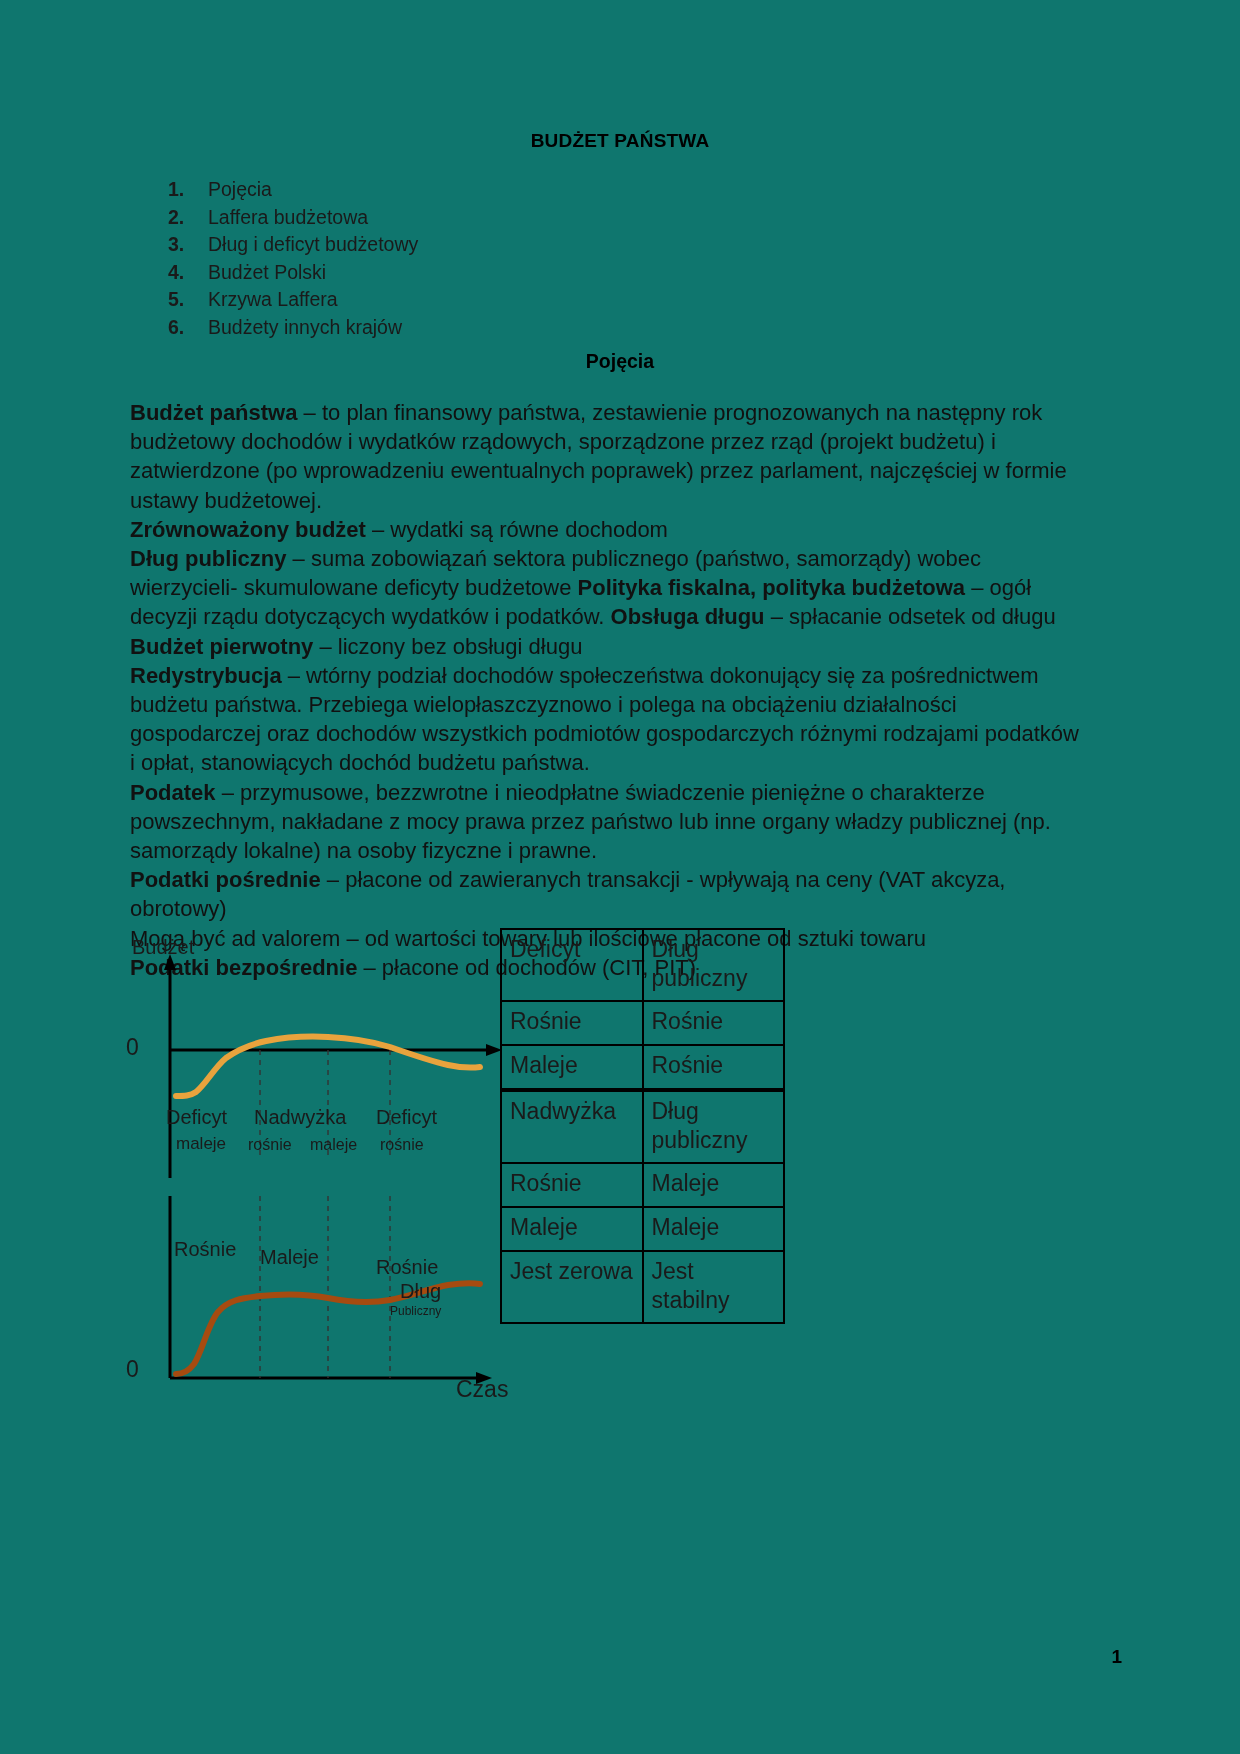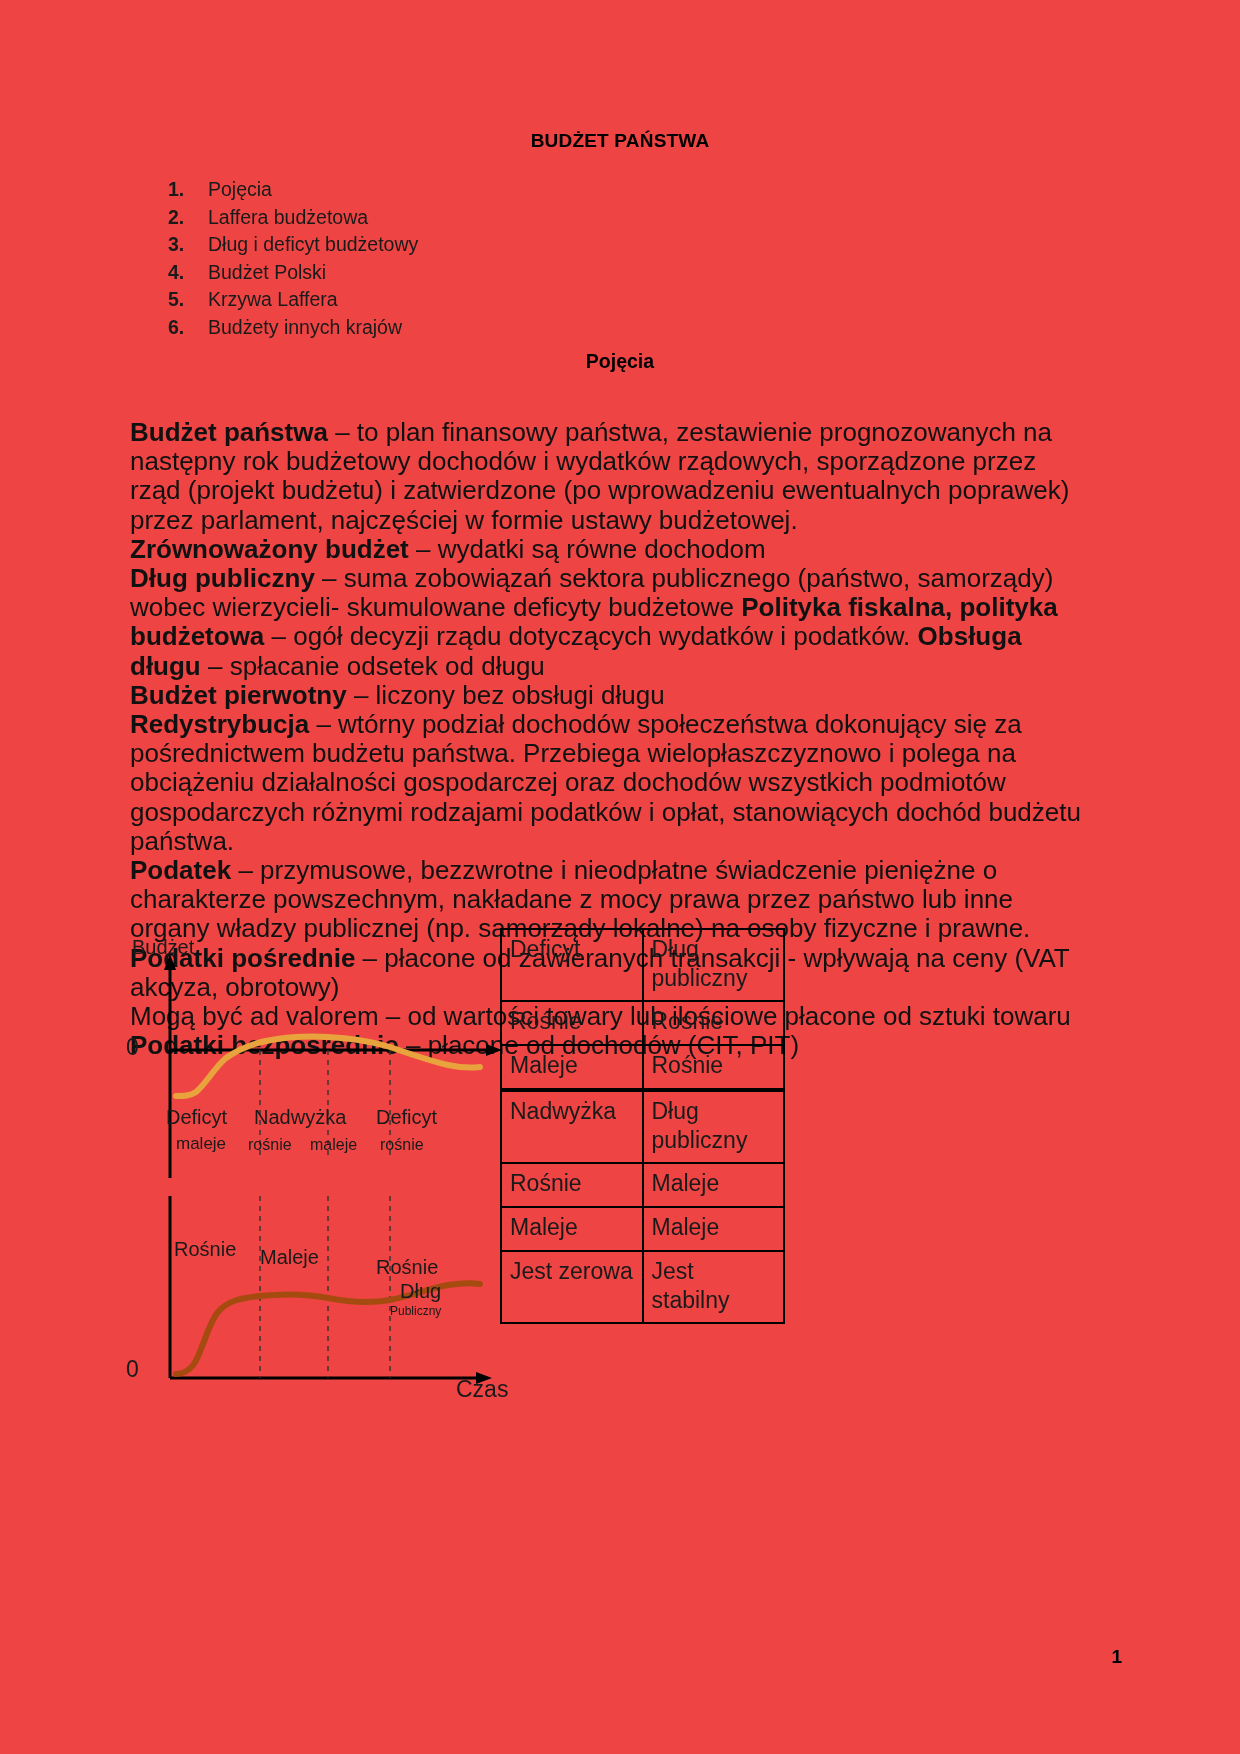--- a/index.html
+++ b/index.html
@@ -8,21 +8,21 @@
     background: #ffffff;
   }
   body {
     font-family: "Liberation Sans", sans-serif;
     color: #000000;
   }
   .page {
     position: relative;
     width: 1240px;
     height: 1754px;
-    background: #ef4444;
+    background: #0f766e;
     overflow: hidden;
     box-sizing: border-box;
   }
   .doc-title {
     position: absolute;
     top: 130px;
     left: 0;
     width: 1240px;
     text-align: center;
     font-weight: bold;
@@ -53,24 +53,24 @@
     top: 350px;
     left: 0;
     width: 1240px;
     text-align: center;
     font-weight: bold;
     font-size: 19.5px;
   }
 
   .body-text {
     position: absolute;
-    top: 418px;
+    top: 398px;
     left: 130px;
     width: 952px;
-    font-size: 26px;
+    font-size: 22px;
     line-height: 29.2px;
     color: #111111;
     text-align: left;
   }
   .body-text p {
     margin: 0;
   }
   .body-text b { font-weight: bold; }
 
   

